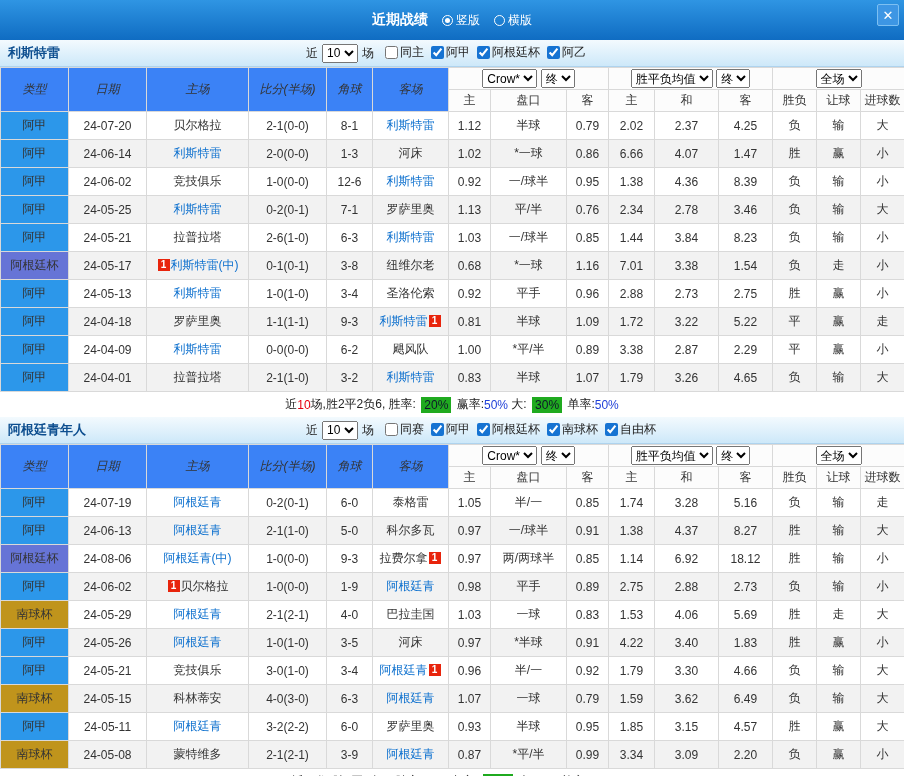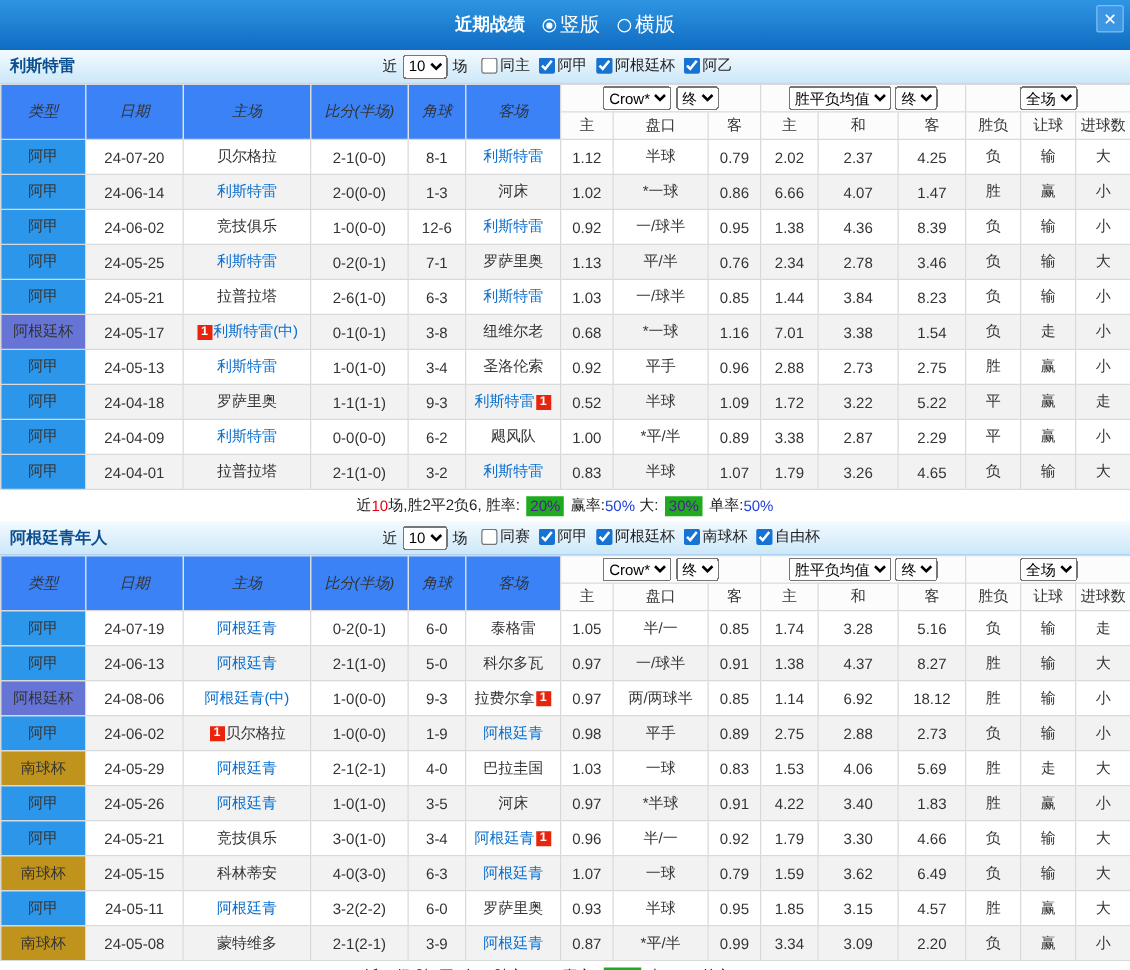--- a/index.html
+++ b/index.html
@@ -3,21 +3,21 @@
 <meta charset="utf-8">
 <style>
   html,body{margin:0;padding:0;background:#fff;}
   body{font-family:"Liberation Sans","DejaVu Sans",sans-serif;}
   .app{width:904px;height:776px;overflow:hidden;background:#fff;position:relative;}
 
   
   .topbar{height:40px;background:linear-gradient(#2f95e3,#0f6cc2);display:flex;align-items:center;justify-content:center;position:relative;color:#fff;}
   .topbar-center{display:flex;align-items:center;gap:14px;}
   .tb-title{font-size:14px;font-weight:bold;}
-  .radio-group{display:inline-flex;align-items:center;gap:3px;font-size:16px;cursor:pointer;}
+  .radio-group{display:inline-flex;align-items:center;gap:3px;font-size:12px;cursor:pointer;}
   .radio{width:11px;height:11px;border:1px solid #fff;border-radius:50%;display:inline-block;position:relative;box-sizing:border-box;}
   .radio.sel::after{content:"";position:absolute;left:2px;top:2px;right:2px;bottom:2px;background:#fff;border-radius:50%;}
   .close-btn{position:absolute;right:5px;top:4px;width:22px;height:22px;background:#3d96e4;border:1px solid #7dc0f2;color:#fff;font-size:13px;font-weight:bold;line-height:22px;text-align:center;cursor:pointer;border-radius:2px;box-sizing:border-box;}
 
   
   .sec-title{position:relative;height:26px;background:linear-gradient(#f3fafe,#cde8f9);border-bottom:1px solid #aed3ee;display:flex;align-items:center;padding-left:8px;font-size:12px;color:#222;}
   .team-name{font-weight:bold;font-size:13px;color:#0d4e8f;}
   .filters{position:absolute;left:306px;top:0;height:100%;display:flex;align-items:center;gap:4px;font-size:12px;}
   .filters select{font-size:12px;height:19px;}
   .chk{display:inline-flex;align-items:center;margin-left:7px;gap:2px;cursor:pointer;}
@@ -45,21 +45,21 @@
   .redbadge{display:inline-block;width:12px;height:12px;line-height:12px;background:#e8240c;color:#fff;font-size:10px;font-weight:bold;margin:0 1px;vertical-align:1px;text-align:center;}
 
   .c-red{color:#e60012;}
   .c-green{color:#14a014;}
   .c-blue{color:#1f3fd8;}
   .c-purple{color:#7d26cd;}
 
   
   .sec-footer{height:25px;display:flex;align-items:center;justify-content:center;font-size:12px;background:#fff;color:#222;}
   .sec-footer span{white-space:pre;}
-  .badge-pct{background:#1faa1f;color:#4c1d95;padding:1px 3px;margin:0 2px;text-align:right;}
+  .badge-pct{background:#1faa1f;color:#0f172a;padding:1px 3px;margin:0 2px;text-align:right;}
 </style>
 </head>
 <body>
 
 <div class="app">
 
   <div class="topbar">
     <div class="topbar-center">
       <span class="tb-title">近期战绩</span>
       <span class="radio-group">
@@ -268,21 +268,21 @@
           <td class="c-red">赢</td>
           <td class="c-green">小</td>
         </tr>
         <tr class="alt">
           <td class="league lg-ajia">阿甲</td>
           <td class="date">24-04-18</td>
           <td class="teamcell"><span class="tname">罗萨里奥</span></td>
           <td class="score">1-1(1-1)</td>
           <td class="corner">9-3</td>
           <td class="teamcell"><span class="tname focus">利斯特雷</span><span class="redbadge">1</span></td>
-          <td class="odd">0.52</td>
+          <td class="odd">0.81</td>
           <td class="handicap">半球</td>
           <td class="odd">1.09</td>
           <td class="odd">1.72</td>
           <td class="draw">3.22</td>
           <td class="odd">5.22</td>
           <td class="c-purple">平</td>
           <td class="c-red">赢</td>
           <td class="c-blue">走</td>
         </tr>
         <tr>

